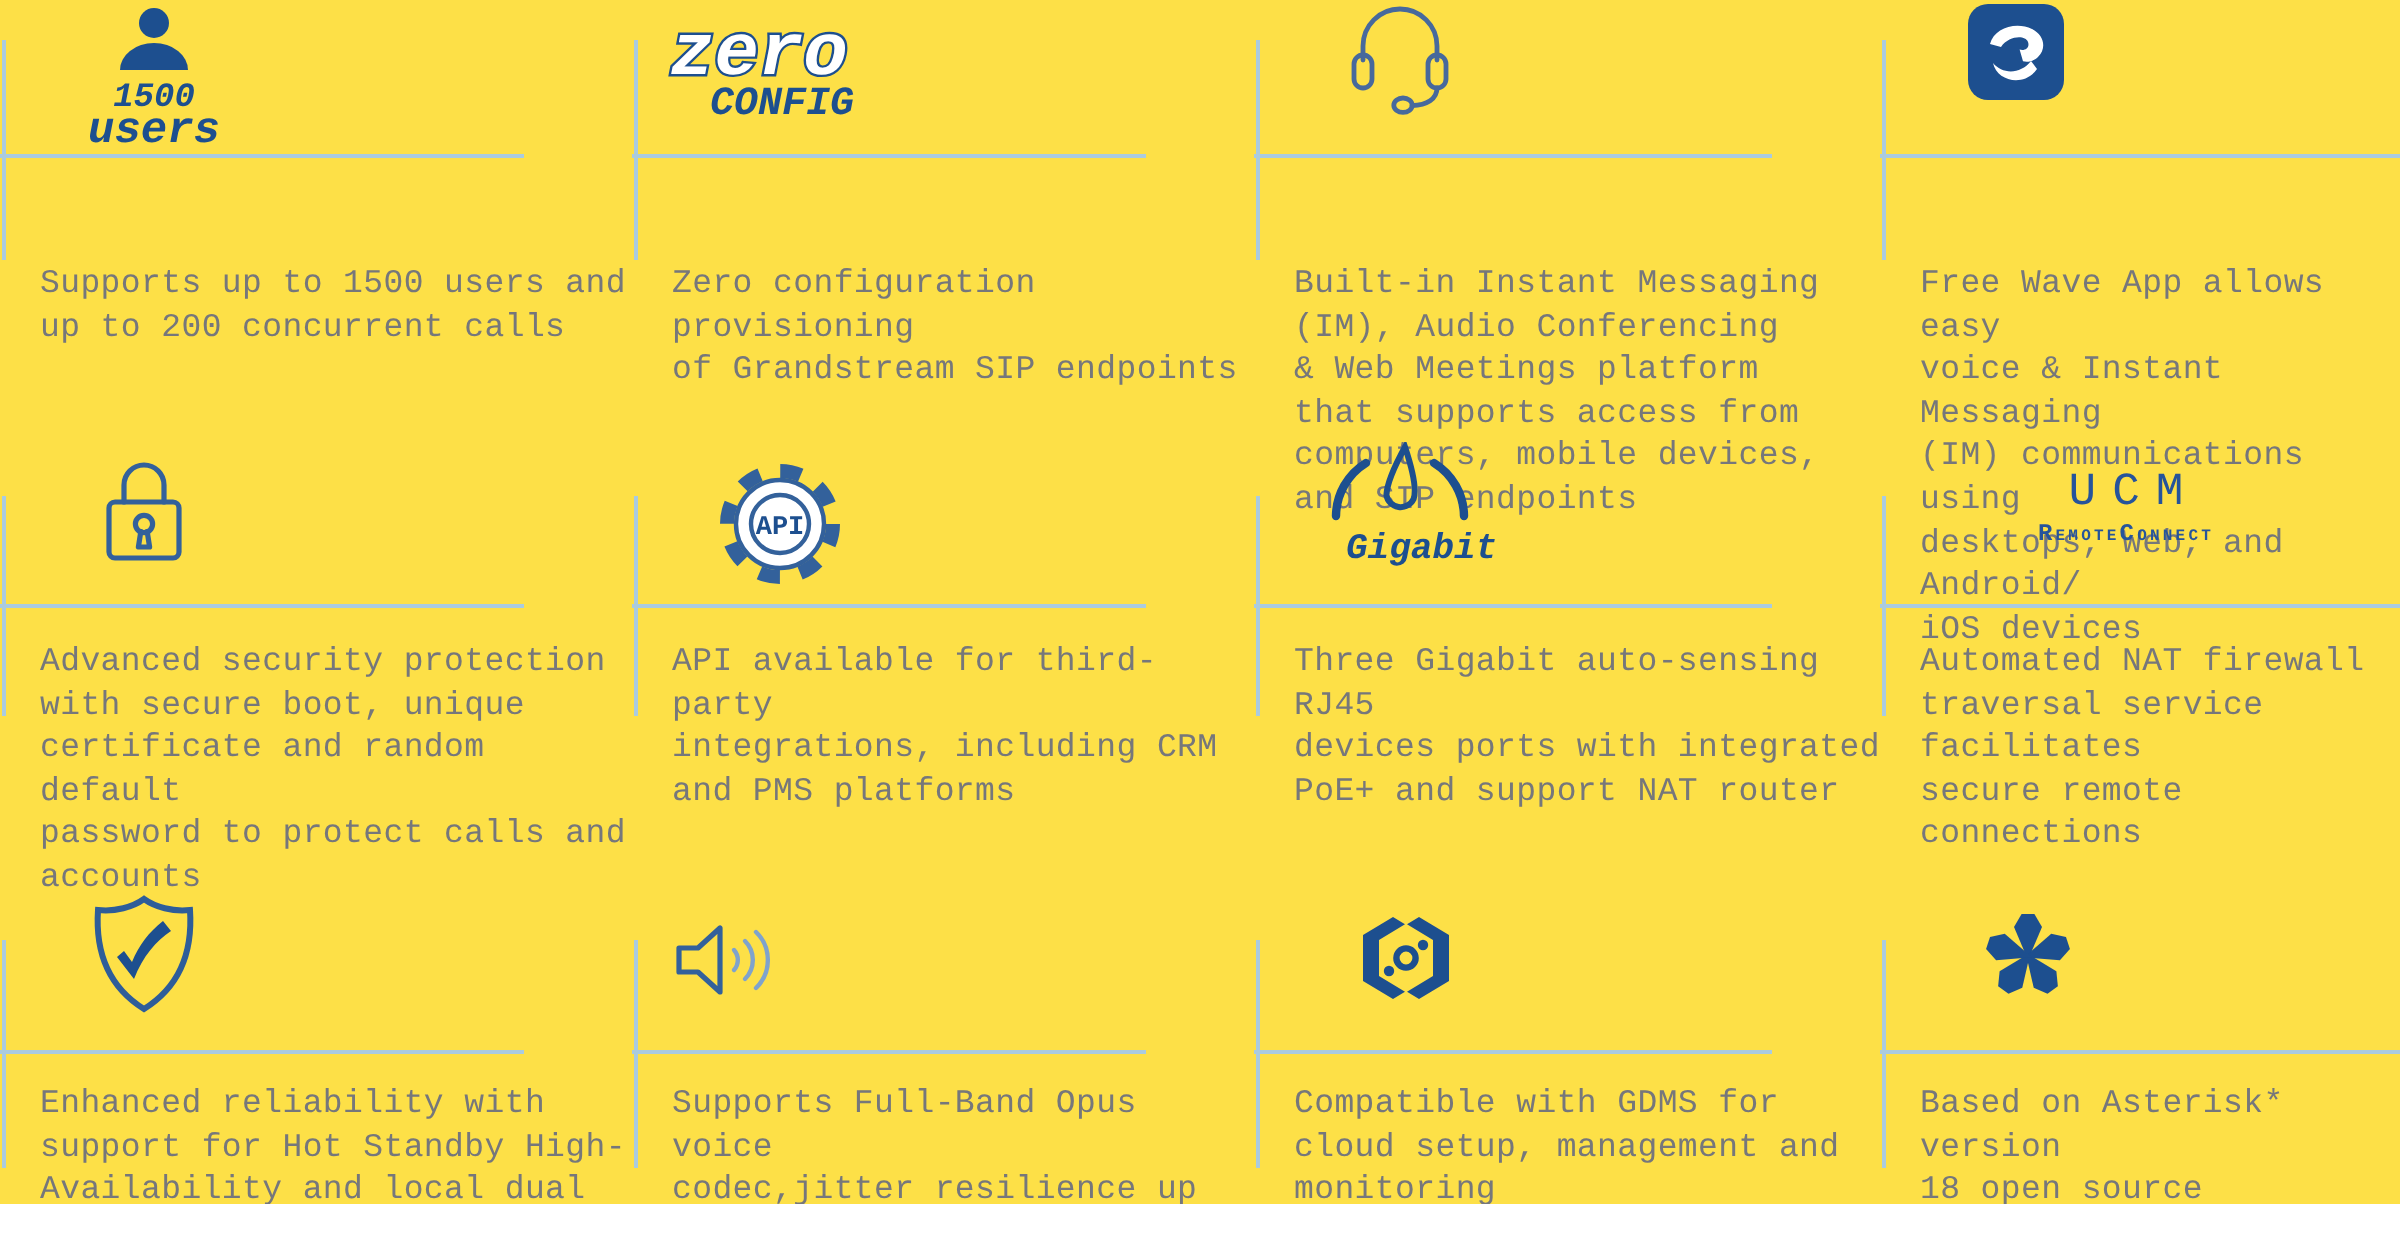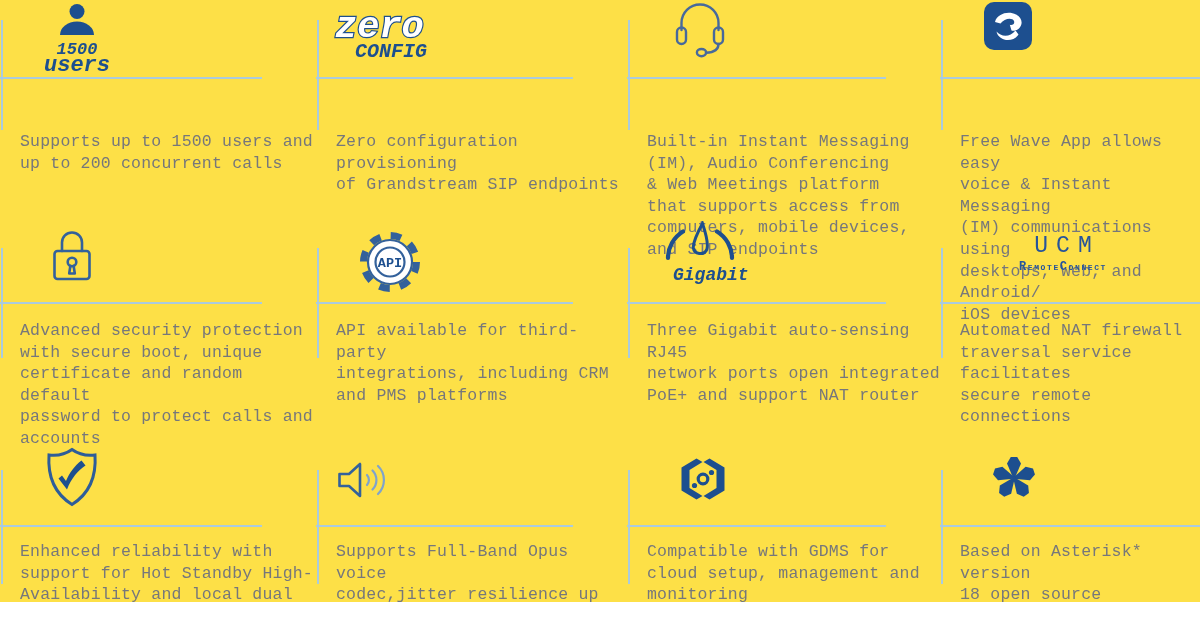--- a/index.html
+++ b/index.html
@@ -160,21 +160,21 @@
     <div class="cell r2">
       <div class="vline"></div>
       <div class="hline"></div>
       <svg class="icon gg" width="74" height="42" viewBox="0 0 74 42" fill="none" stroke="#1d4f8f" stroke-linecap="round">
         <path d="M5 37 A31.5 31.5 0 0 1 20 10.5" stroke-width="4.2"></path>
         <path d="M54 10.5 A31.5 31.5 0 0 1 69 37" stroke-width="4.2"></path>
         <path d="M39.5 2.5 C43.5 14.5 45.5 23.5 43.8 28.5 A7.2 7.2 0 0 1 30.2 26.5 C30.5 21 34 12.5 39.5 2.5 Z" stroke-width="3"></path>
       </svg>
       <div class="icon gg-label">Gigabit</div>
       <p class="desc">Three Gigabit auto-sensing RJ45
-network ports open integrated
+devices ports with integrated
 PoE+ and support NAT router</p>
     </div>
 
     <div class="cell r2">
       <div class="vline"></div>
       <div class="hline"></div>
       <div class="icon ucm">
         <div class="l1">UCM</div>
         <div class="l2">RemoteConnect</div>
       </div>

